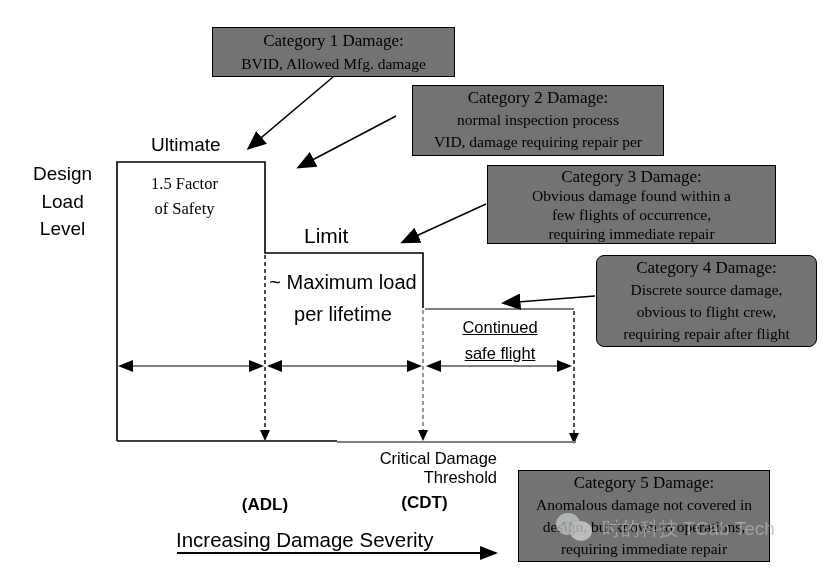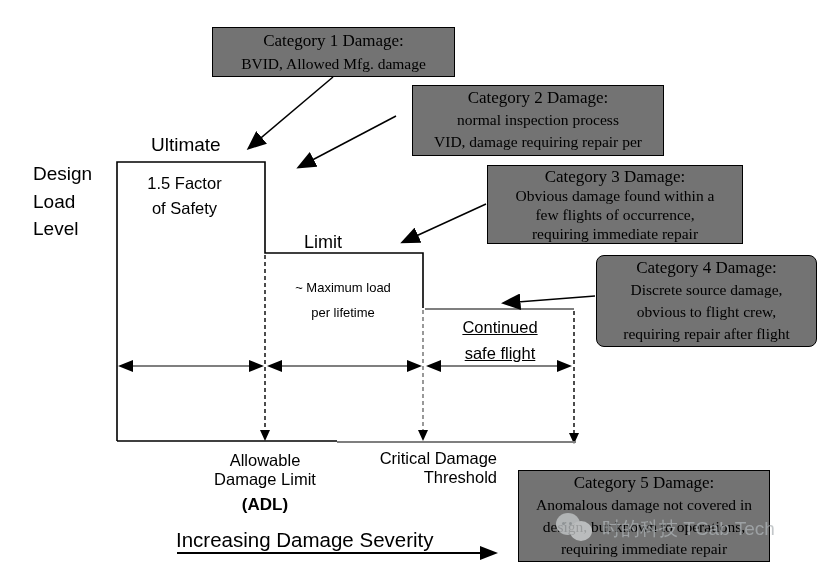--- a/index.html
+++ b/index.html
@@ -1,20 +1,20 @@
 <!DOCTYPE html>
 <html><head>
 <meta charset="utf-8">
 <style>
   html,body{margin:0;padding:0;background:#ffffff;}
   #canvas{position:relative;width:823px;height:571px;background:#ffffff;overflow:hidden;
           font-family:"Liberation Sans", sans-serif;color:#000;}
   .abs{position:absolute;}
   .pre{white-space:pre-line;}
-  .sans{font-family:"Liberation Sans", sans-serif;}
+  .sans{font-family:"Liberation Sans", sans-serif;text-align:center;}
   .center{text-align:center;}
   .catbox{position:absolute;background:#737373;border:1.5px solid #000;box-sizing:border-box;
           font-family:"Liberation Serif", serif;text-align:center;padding-top:1px;}
   .cat-title{font-size:17px;}
   .cat-line{font-size:15.5px;}
   .lh23 div{line-height:23px;}
   .lh22 div{line-height:22px;}
   .lh19 div{line-height:19px;}
   svg{position:absolute;left:0;top:0;}
   .wm{position:absolute;left:556px;top:513px;display:flex;align-items:center;gap:6px;
@@ -71,49 +71,48 @@
 
     <line x1="177" y1="553" x2="482" y2="553" stroke="#000" stroke-width="2.2"></line>
     <polygon points="498,553 480,546 480,560" fill="#000"></polygon>
   </svg>
 
   <div class="abs sans pre" style="left:33px;top:160px;font-size:19px;line-height:27.5px;">Design
 Load
 Level</div>
 
   <div class="abs sans" style="left:151px;top:134px;font-size:19px;">Ultimate</div>
-  <div class="abs sans" style="left:304px;top:232px;font-size:18px;">Limit</div>
+  <div class="abs sans" style="left:304px;top:224px;font-size:21px;">Limit</div>
 
-  <div class="abs sans pre center" style="left:117px;top:171px;width:135px;font-size:16.5px;line-height:25px;">1.5 Factor
+  <div class="abs sans pre center" style="left:117px;top:171px;width:135px;font-size:16.5px;line-height:25px;font-family:Liberation Serif, serif;">1.5 Factor
 of Safety</div>
-  <div class="abs sans pre center" style="left:263px;top:275px;width:160px;font-size:13px;line-height:25px;">~ Maximum load
+  <div class="abs sans pre center" style="left:263px;top:266px;width:160px;font-size:20px;line-height:32px;">~ Maximum load
 per lifetime</div>
   <div class="abs sans pre center" style="left:425px;top:314px;width:150px;font-size:16.5px;line-height:26px;text-decoration:underline;">Continued
 safe flight</div>
 
-  <div class="abs sans pre center" style="left:195px;top:451px;width:140px;font-size:16.5px;line-height:19px;">Allowable
-Damage Limit</div>
   <div class="abs sans center" style="left:195px;top:495px;width:140px;font-size:17px;font-weight:bold;">(ADL)</div>
   <div class="abs sans pre center" style="left:352px;top:449px;width:145px;font-size:16.5px;line-height:19px;text-align:right;">Critical Damage
 Threshold</div>
+  <div class="abs sans center" style="left:352px;top:493px;width:145px;font-size:17px;font-weight:bold;">(CDT)</div>
 
   <div class="abs sans" style="left:176px;top:528px;font-size:20.5px;">Increasing Damage Severity</div>
 
   <div class="catbox lh23" style="left:212px;top:27px;width:243px;height:50px;">
     <div class="cat-title">Category 1 Damage:</div>
     <div class="cat-line">BVID, Allowed Mfg. damage</div>
   </div>
 
   <div class="catbox lh22" style="left:412px;top:85px;width:252px;height:71px;">
     <div class="cat-title">Category 2 Damage:</div>
     <div class="cat-line">normal inspection process</div>
     <div class="cat-line">VID, damage requiring repair per</div>
   </div>
 
-  <div class="catbox lh19" style="left:487px;top:165px;width:256px;height:79px;">
+  <div class="catbox lh19" style="left:487px;top:165px;width:289px;height:79px;">
     <div class="cat-title">Category 3 Damage:</div>
     <div class="cat-line">Obvious damage found within a</div>
     <div class="cat-line">few flights of occurrence,</div>
     <div class="cat-line">requiring immediate repair</div>
   </div>
 
   <div class="catbox lh22" style="left:596px;top:255px;width:221px;height:92px;border-radius:8px;">
     <div class="cat-title">Category 4 Damage:</div>
     <div class="cat-line">Discrete source damage,</div>
     <div class="cat-line">obvious to flight crew,</div>

